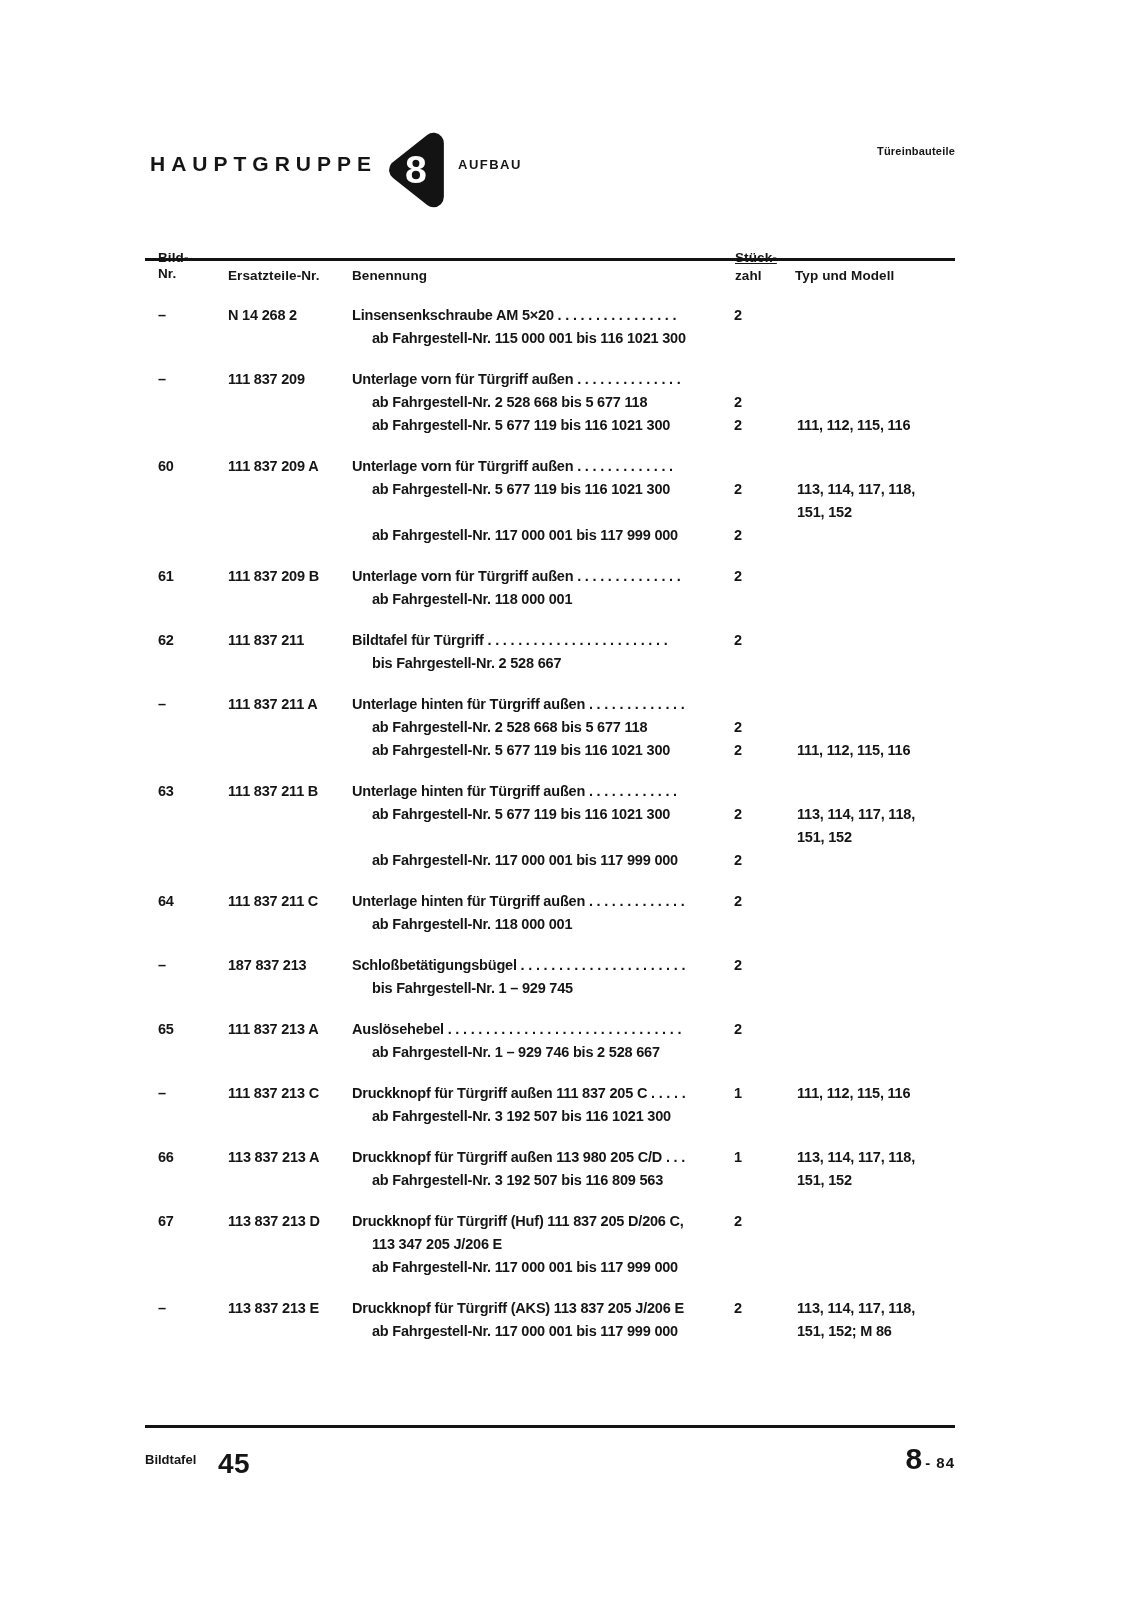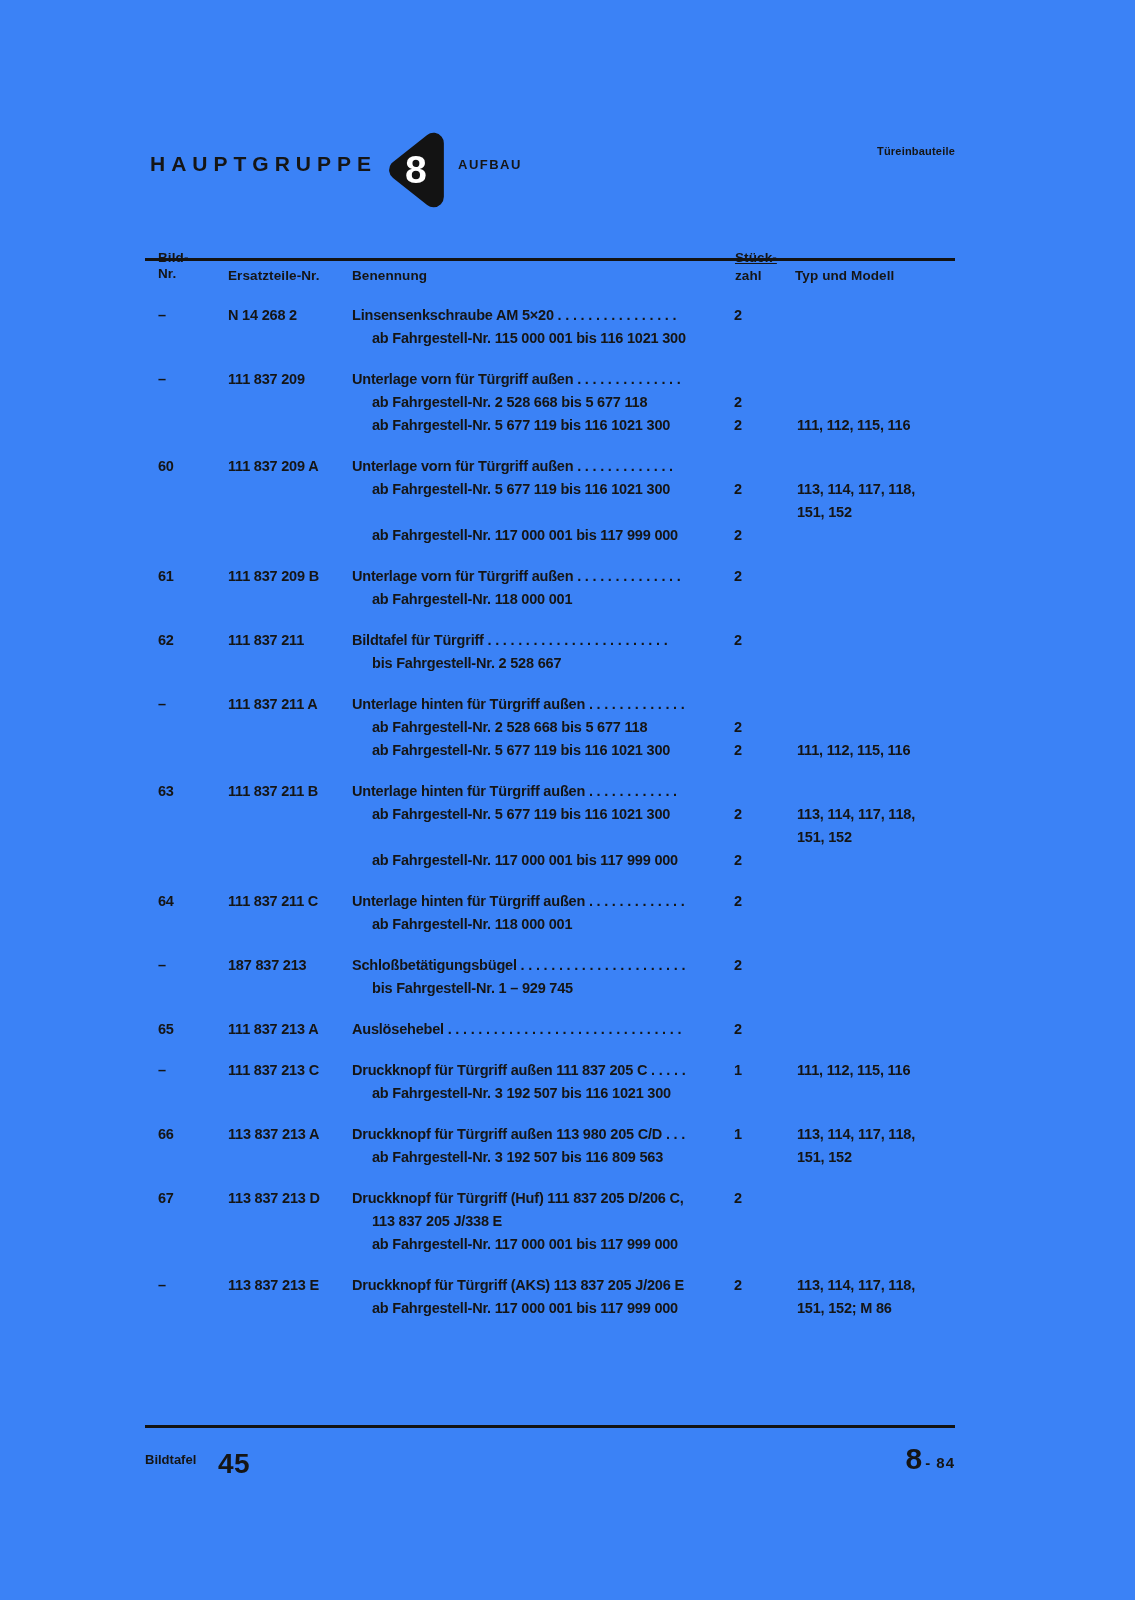--- a/index.html
+++ b/index.html
@@ -1,20 +1,20 @@
 <!DOCTYPE html>
 <html><head>
 <meta charset="utf-8">
 <style>
   html,body { margin:0; padding:0; background:#e8e8e8; }
   .page {
     position:relative;
     width:1135px; height:1600px;
     margin:0 auto;
-    background:#3b82f6;
+    background:#ffffff;
     color:#151515;
     font-family:"Liberation Sans", sans-serif;
     font-weight:700;
     overflow:hidden;
   }
   .abs { position:absolute; }
 
   
   .hauptgruppe { left:150px; top:152px; font-size:21px; letter-spacing:6px; }
   .badge { left:386px; top:130px; width:62px; height:80px; }
@@ -114,33 +114,33 @@
       <div class="row">
         <div class="line"><div class="c-bild">64</div><div class="c-nr">111 837 211 C</div><div class="c-ben">Unterlage hinten für Türgriff außen . . . . . . . . . . . . .</div><div class="c-qty">2</div><div class="c-typ"></div></div>
         <div class="line"><div class="c-bild"></div><div class="c-nr"></div><div class="c-ben ind">ab Fahrgestell-Nr. 118 000 001</div><div class="c-qty"></div><div class="c-typ"></div></div>
       </div>
       <div class="row">
         <div class="line"><div class="c-bild">–</div><div class="c-nr">187 837 213</div><div class="c-ben">Schloßbetätigungsbügel . . . . . . . . . . . . . . . . . . . . . .</div><div class="c-qty">2</div><div class="c-typ"></div></div>
         <div class="line"><div class="c-bild"></div><div class="c-nr"></div><div class="c-ben ind">bis Fahrgestell-Nr. 1 – 929 745</div><div class="c-qty"></div><div class="c-typ"></div></div>
       </div>
       <div class="row">
         <div class="line"><div class="c-bild">65</div><div class="c-nr">111 837 213 A</div><div class="c-ben">Auslösehebel . . . . . . . . . . . . . . . . . . . . . . . . . . . . . . .</div><div class="c-qty">2</div><div class="c-typ"></div></div>
-        <div class="line"><div class="c-bild"></div><div class="c-nr"></div><div class="c-qty"></div><div class="c-typ"></div></div>
+        <div class="line"><div class="c-bild"></div><div class="c-nr"></div><div class="c-ben ind">ab Fahrgestell-Nr. 1 – 929 746 bis 2 528 667</div><div class="c-qty"></div><div class="c-typ"></div></div>
       </div>
       <div class="row">
         <div class="line"><div class="c-bild">–</div><div class="c-nr">111 837 213 C</div><div class="c-ben">Druckknopf für Türgriff außen 111 837 205 C . . . . .</div><div class="c-qty">1</div><div class="c-typ">111, 112, 115, 116</div></div>
         <div class="line"><div class="c-bild"></div><div class="c-nr"></div><div class="c-ben ind">ab Fahrgestell-Nr. 3 192 507 bis 116 1021 300</div><div class="c-qty"></div><div class="c-typ"></div></div>
       </div>
       <div class="row">
         <div class="line"><div class="c-bild">66</div><div class="c-nr">113 837 213 A</div><div class="c-ben">Druckknopf für Türgriff außen 113 980 205 C/D . . .</div><div class="c-qty">1</div><div class="c-typ">113, 114, 117, 118,</div></div>
         <div class="line"><div class="c-bild"></div><div class="c-nr"></div><div class="c-ben ind">ab Fahrgestell-Nr. 3 192 507 bis 116 809 563</div><div class="c-qty"></div><div class="c-typ">151, 152</div></div>
       </div>
       <div class="row">
         <div class="line"><div class="c-bild">67</div><div class="c-nr">113 837 213 D</div><div class="c-ben">Druckknopf für Türgriff (Huf) 111 837 205 D/206 C,</div><div class="c-qty">2</div><div class="c-typ"></div></div>
-        <div class="line"><div class="c-bild"></div><div class="c-nr"></div><div class="c-ben ind">113 837 205 J/338 E</div><div class="c-qty"></div><div class="c-typ"></div></div>
+        <div class="line"><div class="c-bild"></div><div class="c-nr"></div><div class="c-ben ind">113 347 205 J/206 E</div><div class="c-qty"></div><div class="c-typ"></div></div>
         <div class="line"><div class="c-bild"></div><div class="c-nr"></div><div class="c-ben ind">ab Fahrgestell-Nr. 117 000 001 bis 117 999 000</div><div class="c-qty"></div><div class="c-typ"></div></div>
       </div>
       <div class="row">
         <div class="line"><div class="c-bild">–</div><div class="c-nr">113 837 213 E</div><div class="c-ben">Druckknopf für Türgriff (AKS) 113 837 205 J/206 E</div><div class="c-qty">2</div><div class="c-typ">113, 114, 117, 118,</div></div>
         <div class="line"><div class="c-bild"></div><div class="c-nr"></div><div class="c-ben ind">ab Fahrgestell-Nr. 117 000 001 bis 117 999 000</div><div class="c-qty"></div><div class="c-typ">151, 152; M 86</div></div>
       </div>
     </div>
 
   <div class="abs rule rule-bottom"></div>
 

